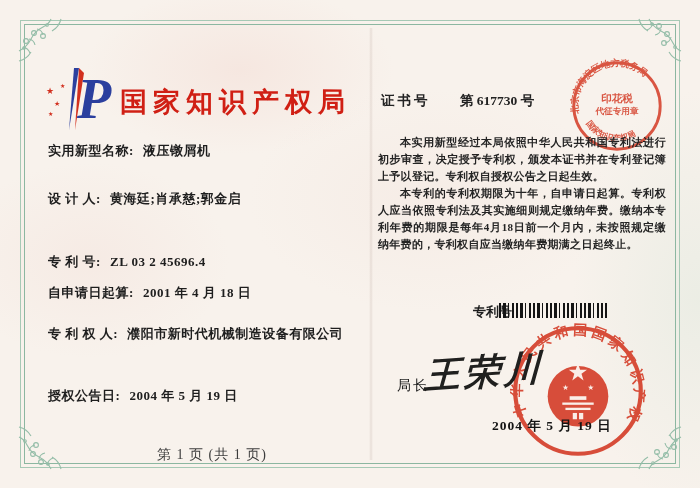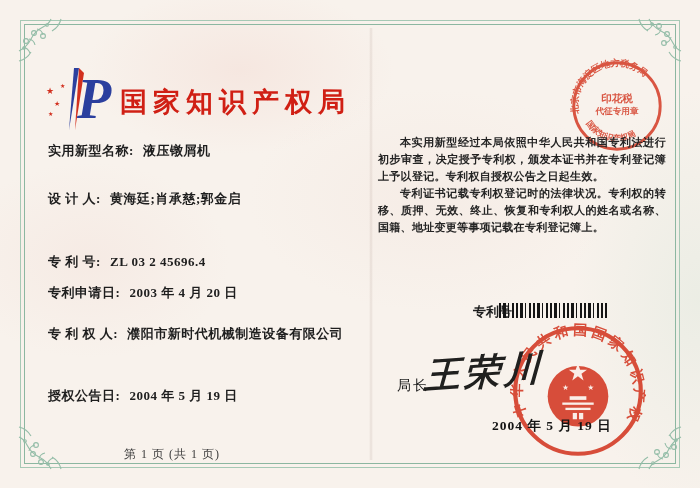--- a/index.html
+++ b/index.html
@@ -66,21 +66,21 @@
 
   .seal-large{position:absolute;left:510px;top:323px;width:136px;height:136px;opacity:.92;}
   .director{position:absolute;left:397px;top:377px;font-size:14px;font-weight:normal;color:#1c1c1c;letter-spacing:2px;}
   .signature{
     position:absolute;left:424px;top:348px;font-size:36px;color:#20201f;
     font-style:italic;font-weight:bold;transform:rotate(-4deg) skewX(-6deg);
     letter-spacing:4px;z-index:5;
   }
   .seal-date{position:absolute;left:492px;top:417px;font-size:13.5px;color:#141414;letter-spacing:1px;z-index:6;font-weight:bold;}
 
-  .footer-page{position:absolute;left:124px;top:446px;font-size:12px;color:#3c3c3c;letter-spacing:1px;}
+  .footer-page{position:absolute;left:157px;top:446px;font-size:14px;color:#3c3c3c;letter-spacing:1px;}
 </style>
 </head>
 <body>
 
 <div class="page">
 
   <div class="frame-outer"></div>
   <div class="frame-inner"></div>
 
   <svg class="corner tl" viewBox="0 0 64 64">
@@ -118,20 +118,24 @@
     <text x="10" y="42" font-size="7" fill="#d2301f">★</text>
     <text x="4" y="52" font-size="6" fill="#d2301f">★</text>
     <text x="16" y="24" font-size="6" fill="#d2301f">★</text>
     <polygon points="30,4 35,4 25,66" fill="#2b3f9e"></polygon>
     <polygon points="35,4 40,9 31,66" fill="#d2301f"></polygon>
     <text x="33" y="54" font-size="56" font-style="italic" font-weight="bold" fill="#2b3f9e">P</text>
   </svg>
 
   <h1 class="title">国家知识产权局</h1>
 
+  <div class="certno">
+    <span class="lab">证书号</span>
+    <span class="val">第 617730 号</span>
+  </div>
 
   <svg class="stamp-small" viewBox="0 0 100 100">
     <circle cx="50" cy="50" r="45" fill="none" stroke="#d5402b" stroke-width="3"></circle>
     <path id="st-top" d="M 11,62 A 41,41 0 1 1 89,62" fill="none"></path>
     <text font-size="9.5" fill="#d5402b" font-weight="bold">
       <textPath href="#st-top" startOffset="4">北京市海淀区地方税务局</textPath>
     </text>
     <path id="st-bot" d="M 17,66 A 37,37 0 0 0 83,66" fill="none"></path>
     <text font-size="8.5" fill="#d5402b" font-weight="bold">
       <textPath href="#st-bot" startOffset="2">国家知识产权局</textPath>
@@ -147,36 +151,36 @@
     </div>
     <div class="frow r1">
       <span class="flabel">设 计 人:</span>
       <span class="fvalue">黄海廷;肖承慈;郭金启</span>
     </div>
     <div class="frow r2">
       <span class="flabel">专 利 号:</span>
       <span class="fvalue">ZL 03 2 45696.4</span>
     </div>
     <div class="frow r3">
-      <span class="flabel">专利申请日:</span>
-      <span class="fvalue">2003 年 4 月 20 日</span>
+      <span class="flabel">自申请日起算:</span>
+      <span class="fvalue">2001 年 4 月 18 日</span>
     </div>
     <div class="frow r4">
       <span class="flabel">专 利 权 人:</span>
       <span class="fvalue">濮阳市新时代机械制造设备有限公司</span>
     </div>
     <div class="frow r5">
       <span class="flabel">授权公告日:</span>
       <span class="fvalue">2004 年 5 月 19 日</span>
     </div>
   </div>
 
   <div class="body-text">
     <p>本实用新型经过本局依照中华人民共和国专利法进行初步审查，决定授予专利权，颁发本证书并在专利登记簿上予以登记。专利权自授权公告之日起生效。</p>
-    <p>专利证书记载专利权登记时的法律状况。专利权的转移、质押、无效、终止、恢复和专利权人的姓名或名称、国籍、地址变更等事项记载在专利登记簿上。</p>
+    <p>本专利的专利权期限为十年，自申请日起算。专利权人应当依照专利法及其实施细则规定缴纳年费。缴纳本专利年费的期限是每年4月18日前一个月内，未按照规定缴纳年费的，专利权自应当缴纳年费期满之日起终止。</p>
   </div>
 
   <div class="patno-row">专利号</div>
   <div class="barcode"></div>
 
   <svg class="seal-large" viewBox="0 0 130 130">
     <circle cx="65" cy="65" r="60" fill="none" stroke="#d5402b" stroke-width="4"></circle>
     <path id="ls-ring" d="M 16,88 A 54,54 0 1 1 114,88" fill="none"></path>
     <text font-size="13.5" fill="#d5402b" font-weight="bold" letter-spacing="1">
       <textPath href="#ls-ring" startOffset="0" textLength="238">中华人民共和国国家知识产权局</textPath>

